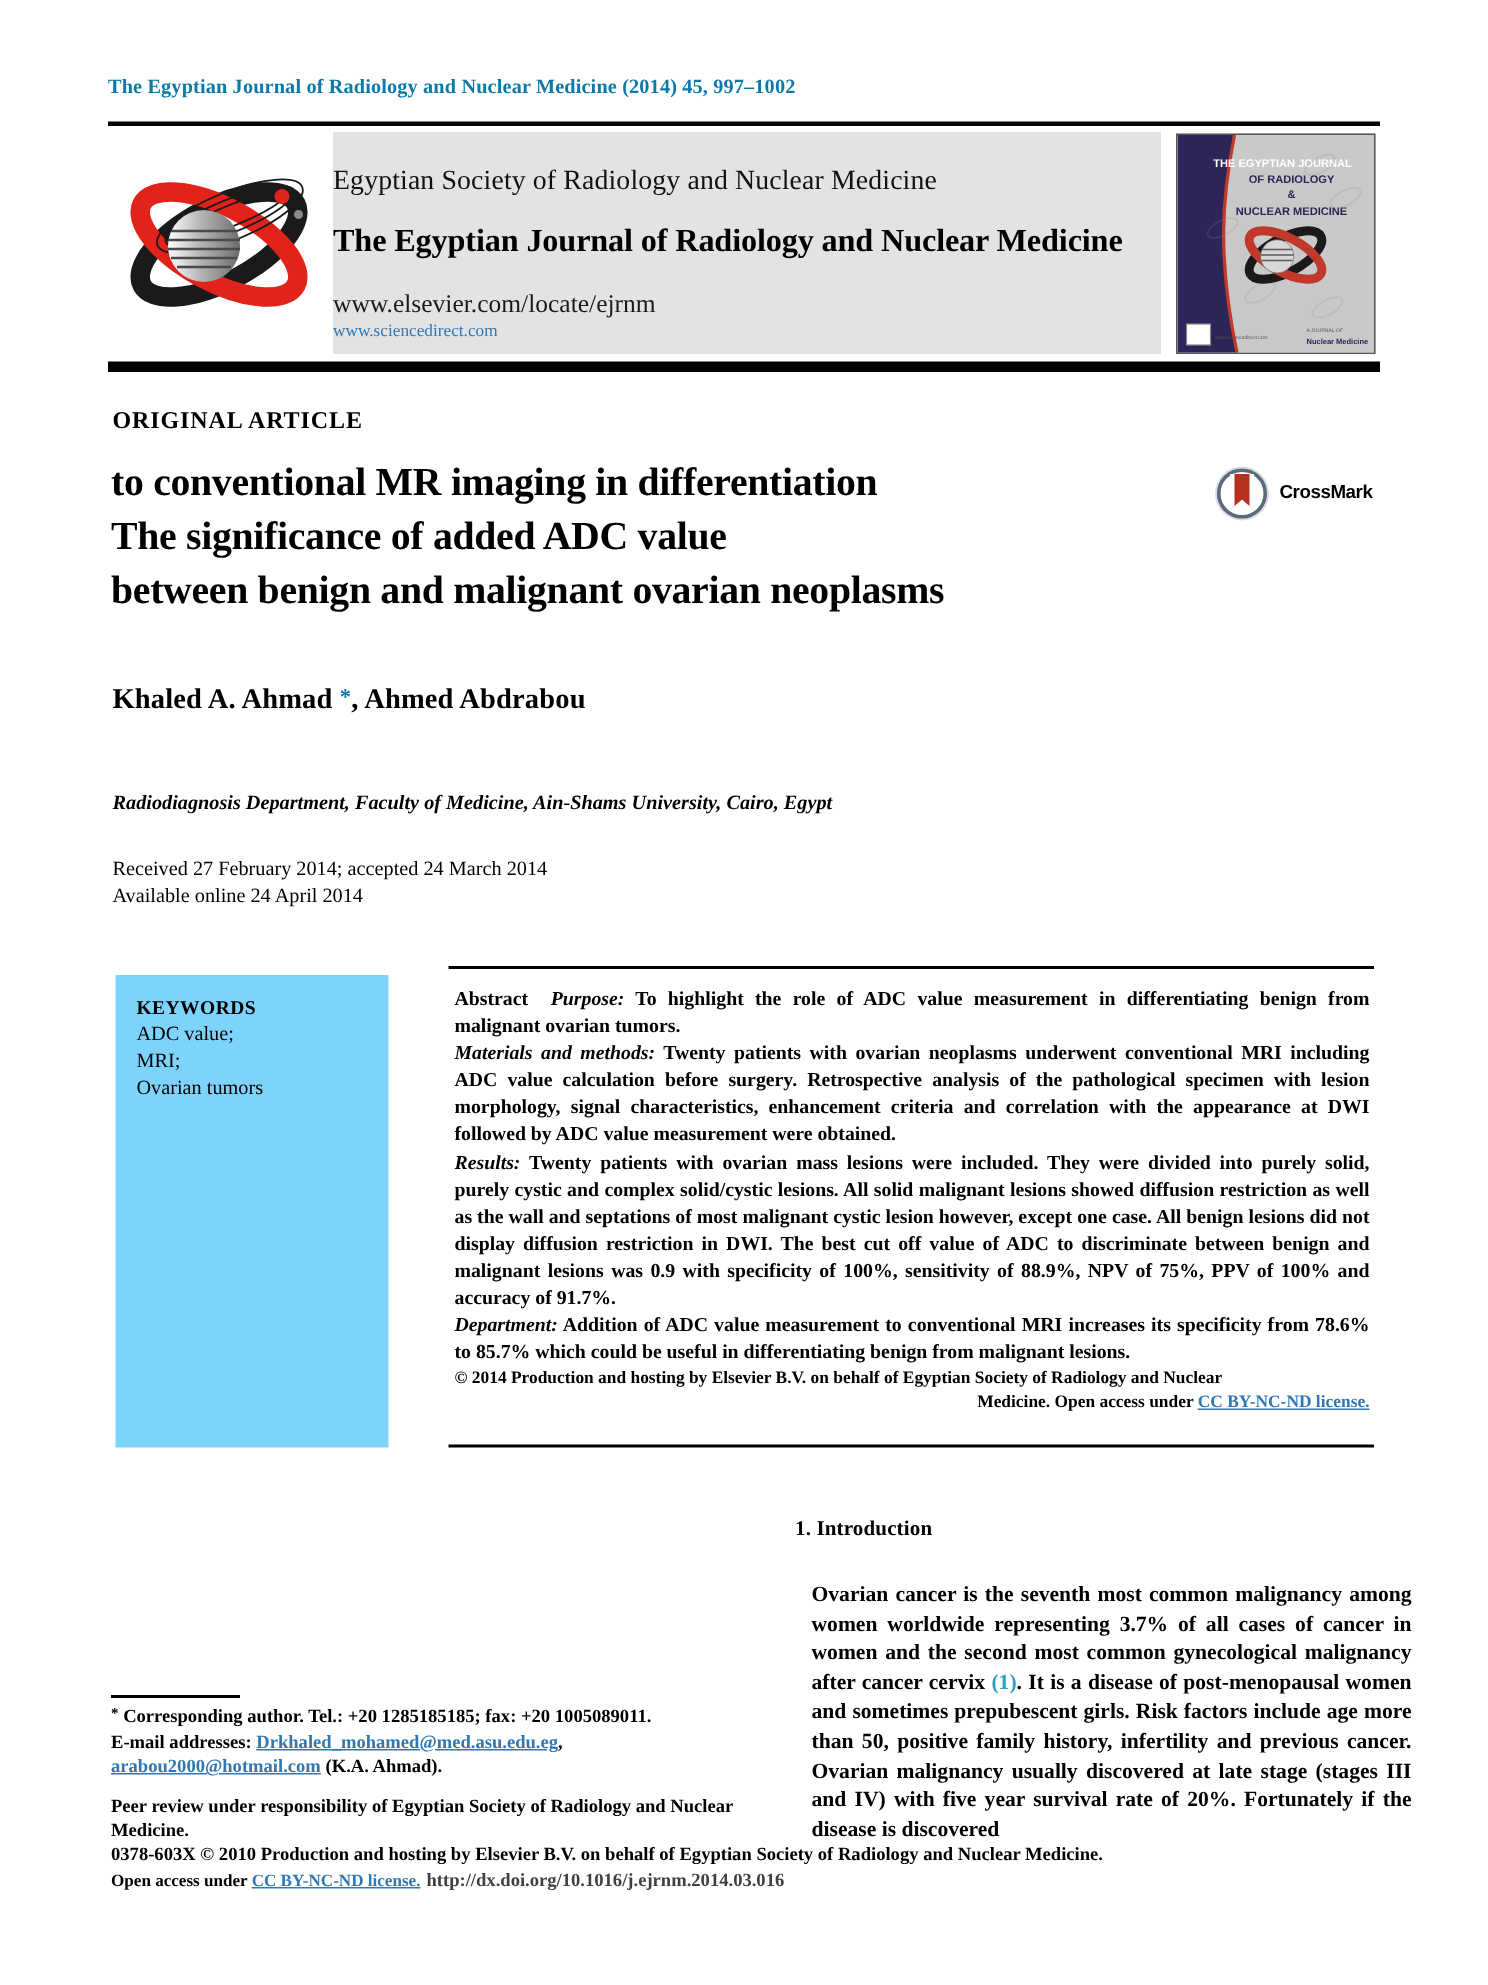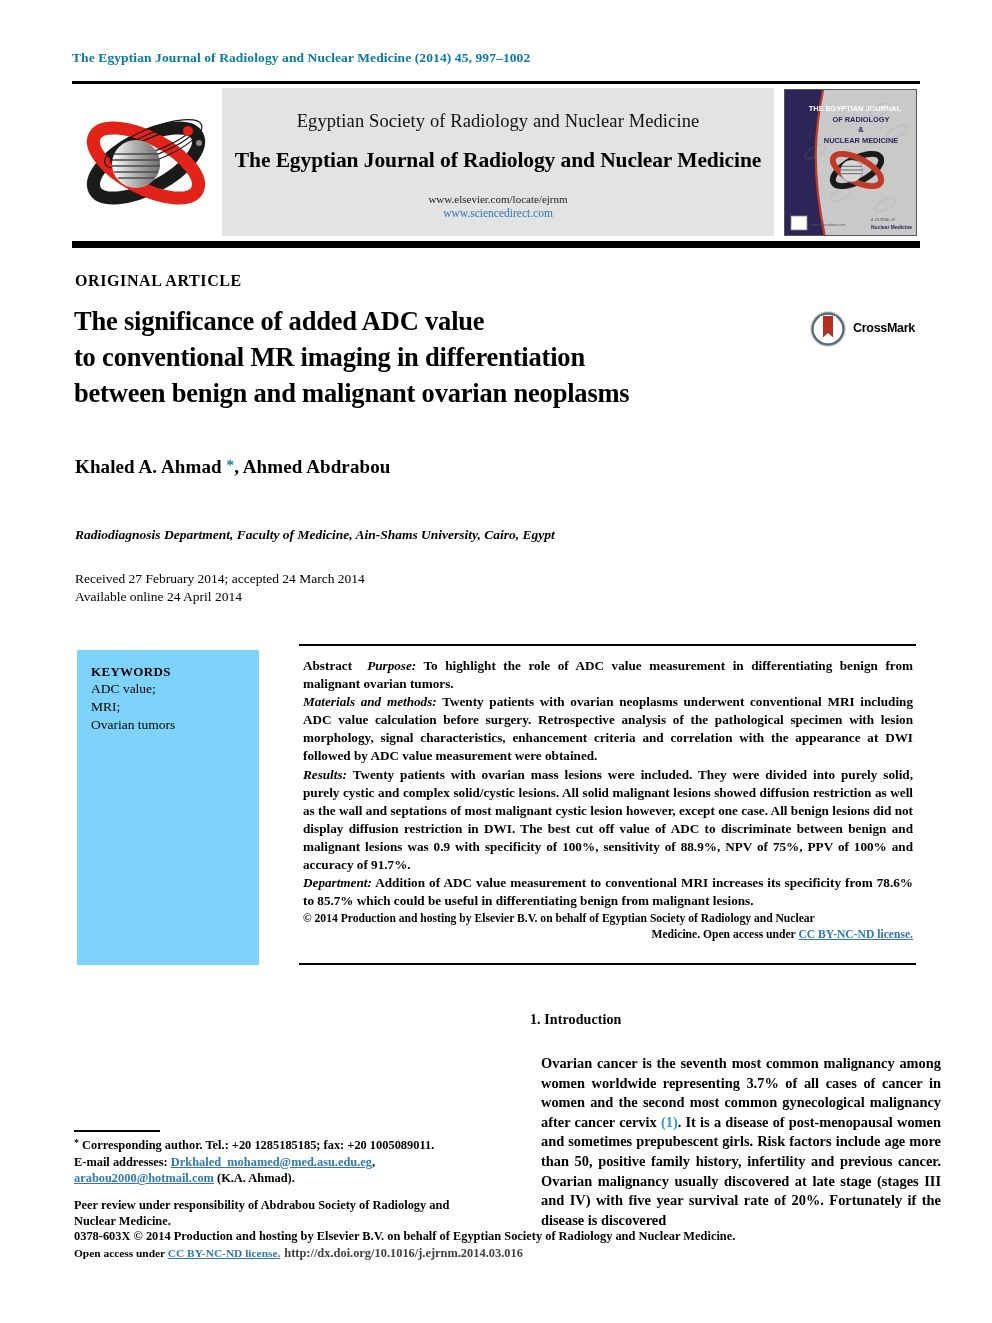--- a/index.html
+++ b/index.html
@@ -46,39 +46,38 @@
 
   .society-logo {
     position: absolute; left: 4px; top: 8px;
     width: 140px; height: 134px;
   }
 
   .masthead-box {
     position: absolute; left: 150px; top: 0px;
     width: 552px; height: 148px;
     background: #e3e3e3;
-    text-align: center;
   }
   .mh-society {
     margin-top: 23px;
     font-size: 18.5px;
     font-family: "Liberation Serif", serif;
     color: #111;
     letter-spacing: 0.1px;
   }
   .mh-journal {
     margin-top: 16px;
     font-size: 21.5px;
     font-weight: bold;
     color: #000;
     letter-spacing: -0.1px;
   }
   .mh-url1 {
     margin-top: 20px;
-    font-size: 11px;
+    font-size: 17px;
     color: #1a1a1a;
   }
   .mh-url2 {
     margin-top: 2px;
     font-size: 11.5px;
     color: #2f78b5;
   }
 
   .cover-thumb {
     position: absolute; left: 712px; top: 1px;
@@ -318,22 +317,22 @@
         </g>
       </svg>
     </div>
   </div>
 
   <div class="rule-masthead-bottom"></div>
 
   <div class="article-type">ORIGINAL ARTICLE</div>
 
   <div class="title">
+    <div>to conventional MR imaging in differentiation</div>
     <div>The significance of added ADC value</div>
-    <div>to conventional MR imaging in differentiation</div>
     <div>between benign and malignant ovarian neoplasms</div>
   </div>
 
   <div class="crossmark">
     <svg class="cm-logo" viewBox="0 0 38 38">
       <circle cx="19" cy="19" r="18" fill="#d9dde2"></circle>
       <circle cx="19" cy="19" r="15.5" fill="#ffffff" stroke="#5b6a7a" stroke-width="2.4"></circle>
       <path d="M11 6 H27 V30 L19 23 L11 30 Z" fill="#b5301f"></path>
       <path d="M11 6 H14 V27.5 L11 30 Z" fill="#ffffff"></path>
       <path d="M24 6 H27 V30 L24 27.5 Z" fill="#ffffff"></path>
@@ -372,21 +371,21 @@
 
   <div class="col-right">
     <div class="sec-head">1. Introduction</div>
     <div class="body-par"><span>Ovarian cancer is the seventh most common malignancy among women worldwide representing 3.7% of all cases of cancer in women and the second most common gynecological malignancy after cancer cervix </span><span class="ref">(1)</span><span>. It is a disease of post-menopausal women and sometimes prepubescent girls. Risk factors include age more than 50, positive family history, infertility and previous cancer. Ovarian malignancy usually discovered at late stage (stages III and IV) with five year survival rate of 20%. Fortunately if the disease is discovered</span></div>
   </div>
 
   <div class="footnote-rule"></div>
   <div class="footnote">
     <div><span class="fn-star">*</span><span> Corresponding author. Tel.: +20 1285185185; fax: +20 1005089011.</span></div>
     <div><span>E-mail addresses: </span><a class="lnk ul" href="#">Drkhaled_mohamed@med.asu.edu.eg</a><span>, </span><a class="lnk ul" href="#">arabou2000@hotmail.com</a><span> (K.A. Ahmad).</span></div>
-    <div class="fn-peer">Peer review under responsibility of Abdrabou Society of Radiology and Nuclear Medicine.</div>
+    <div class="fn-peer">Peer review under responsibility of Egyptian Society of Radiology and Nuclear Medicine.</div>
   </div>
 
   <div class="footer">
-    <div>0378-603X © 2014 Production and hosting by Elsevier B.V. on behalf of Egyptian Society of Radiology and Nuclear Medicine.</div>
+    <div>0378-603X © 2010 Production and hosting by Elsevier B.V. on behalf of Egyptian Society of Radiology and Nuclear Medicine.</div>
     <div class="line2"><span>Open access under </span><a class="lnk ul" href="#">CC BY-NC-ND license.</a><a class="lnk doi" href="#">http://dx.doi.org/10.1016/j.ejrnm.2014.03.016</a></div>
   </div>
 
 </div>
 
 </body></html>

